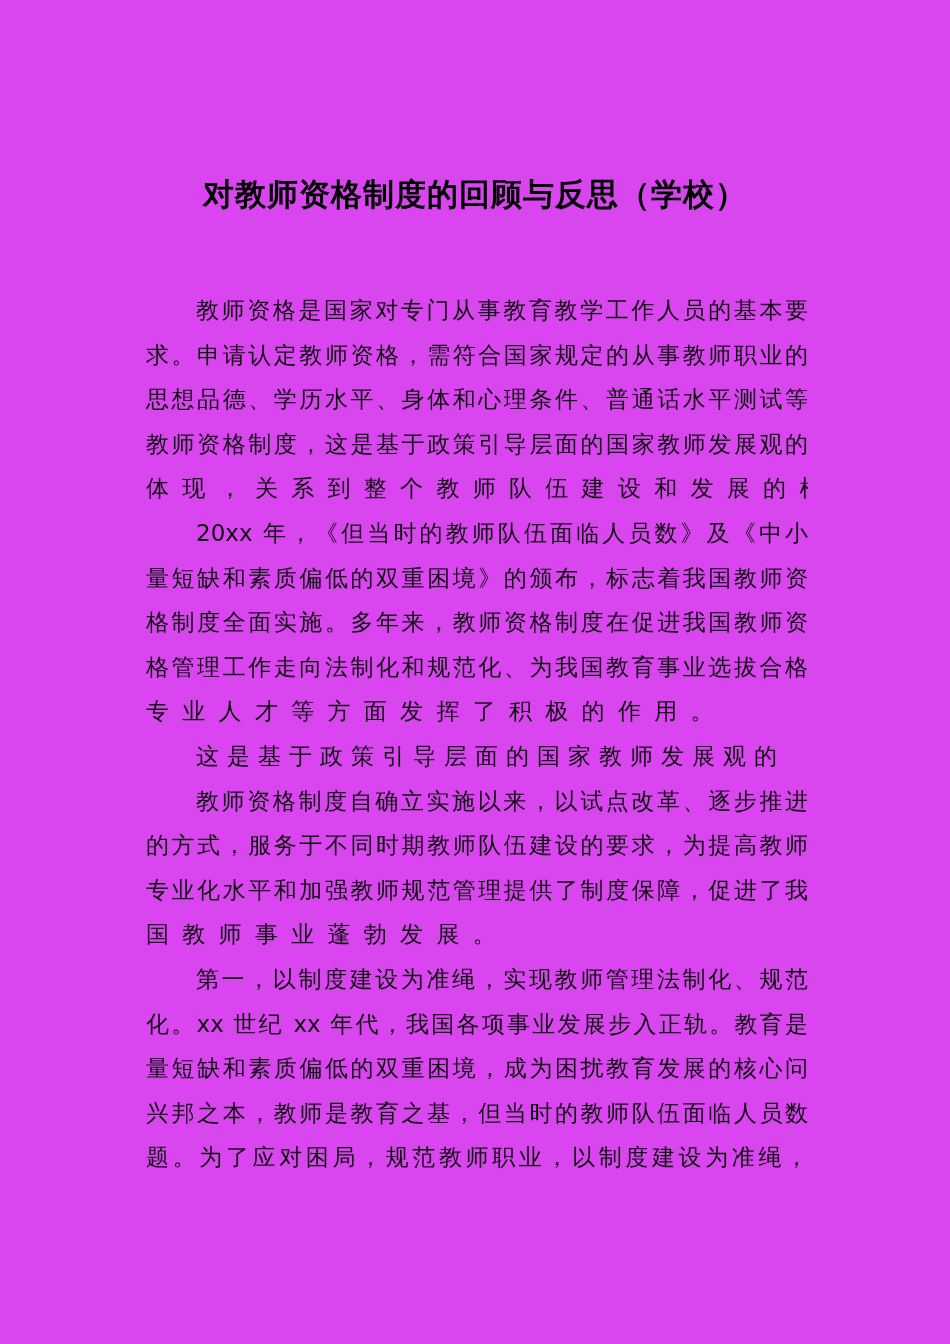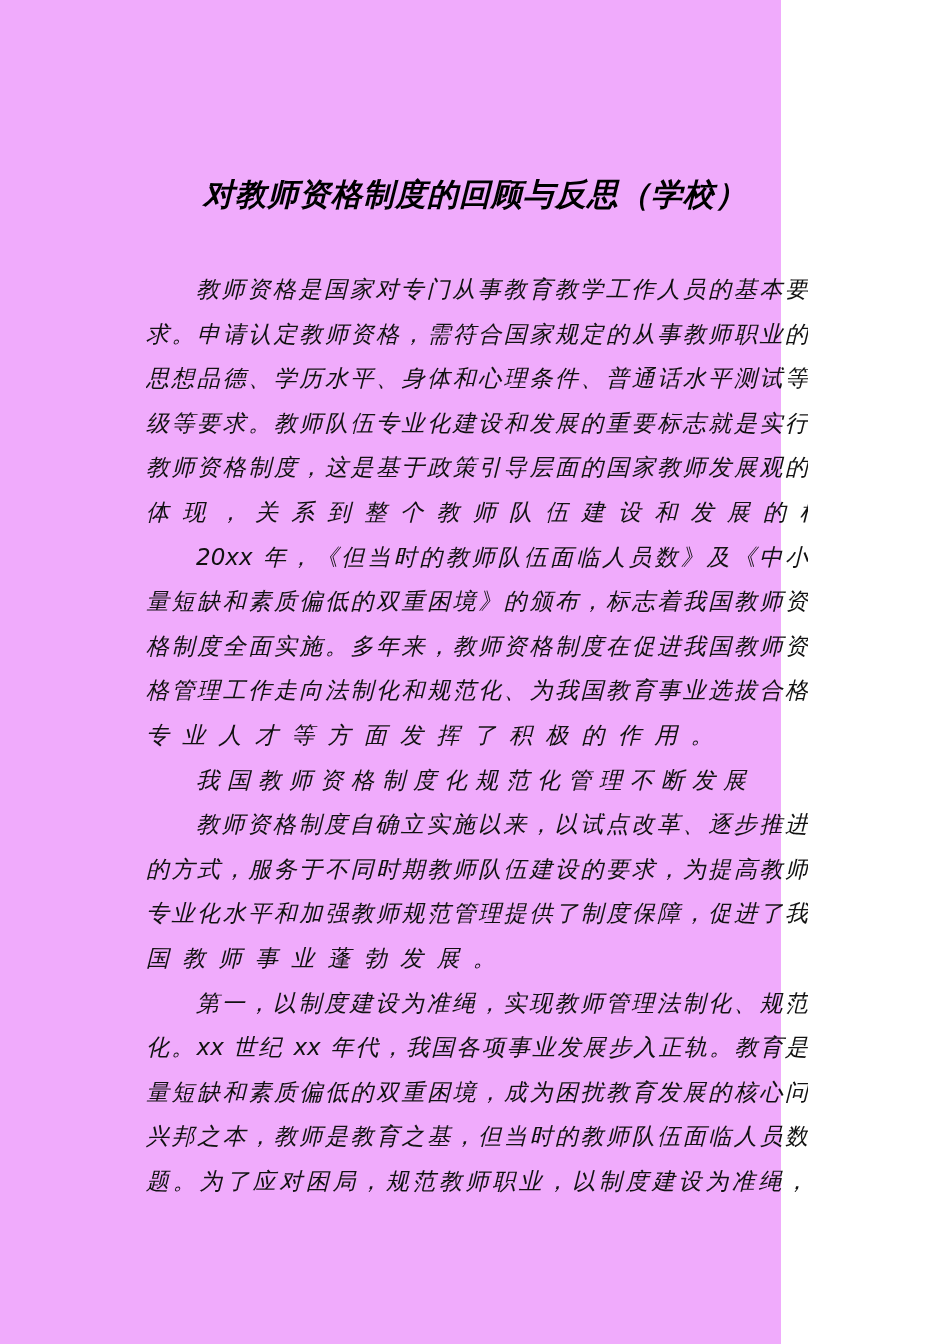--- a/index.html
+++ b/index.html
@@ -1,27 +1,27 @@
 <!DOCTYPE html>
 <html><head>
 <meta charset="utf-8">
 <style>
   html, body { margin: 0; padding: 0; background: #ffffff; }
   body { width: 950px; height: 1344px; position: relative; overflow: hidden; }
   .page {
-    position: absolute; left: 0; top: 0; width: 781px; height: 1344px; background: #f0abfc; font-style: italic;
+    position: absolute; left: 0; top: 0; width: 950px; height: 1344px; background: #d946ef;
   }
   .title {
     position: absolute; left: 0; top: 168px; width: 950px; text-align: center;
     font-family: "DejaVu Serif", "Liberation Serif", serif;
     font-weight: bold; font-size: 31px; letter-spacing: 1px; color: #000;
     line-height: 52px;
   }
   .body {
-    position: absolute; left: 146px; top: 267px; width: 662px;
+    position: absolute; left: 146px; top: 288px; width: 662px;
     font-family: "DejaVu Sans", "Liberation Sans", sans-serif;
     font-size: 23px; line-height: 44.6px; color: #111;
   }
   .line {
     display: block; white-space: nowrap; text-align: justify; text-align-last: justify;
     height: 44.6px; overflow: hidden;
   }
   .line.last { text-align-last: left; letter-spacing: 13.3px; }
   .line.indent { padding-left: 50px; }
   .heading-line { text-align-last: left; letter-spacing: 8px; padding-left: 50px; }
@@ -31,35 +31,34 @@
 
 <div class="page">
   <div class="title">对教师资格制度的回顾与反思（学校）</div>
 
   <div class="body">
 
     <div>
       <span class="line indent">教师资格是国家对专门从事教育教学工作人员的基本要</span>
       <span class="line">求。申请认定教师资格，需符合国家规定的从事教师职业的</span>
       <span class="line">思想品德、学历水平、身体和心理条件、普通话水平测试等</span>
-      <span class="line">级等要求。教师队伍专业化建设和发展的重要标志就是实行</span>
       <span class="line">教师资格制度，这是基于政策引导层面的国家教师发展观的</span>
       <span class="line last">体现，关系到整个教师队伍建设和发展的根本方向。</span>
     </div>
 
     <div>
       <span class="line indent">20xx 年，《但当时的教师队伍面临人员数》及《中小</span>
       <span class="line">量短缺和素质偏低的双重困境》的颁布，标志着我国教师资</span>
       <span class="line">格制度全面实施。多年来，教师资格制度在促进我国教师资</span>
       <span class="line">格管理工作走向法制化和规范化、为我国教育事业选拔合格</span>
       <span class="line last">专业人才等方面发挥了积极的作用。</span>
     </div>
 
     <div>
-      <span class="line heading-line">我国教师资格制度化规范化管理不断发展</span>
+      <span class="line heading-line">这是基于政策引导层面的国家教师发展观的</span>
     </div>
 
     <div>
       <span class="line indent">教师资格制度自确立实施以来，以试点改革、逐步推进</span>
       <span class="line">的方式，服务于不同时期教师队伍建设的要求，为提高教师</span>
       <span class="line">专业化水平和加强教师规范管理提供了制度保障，促进了我</span>
       <span class="line last">国教师事业蓬勃发展。</span>
     </div>
 
     <div>

